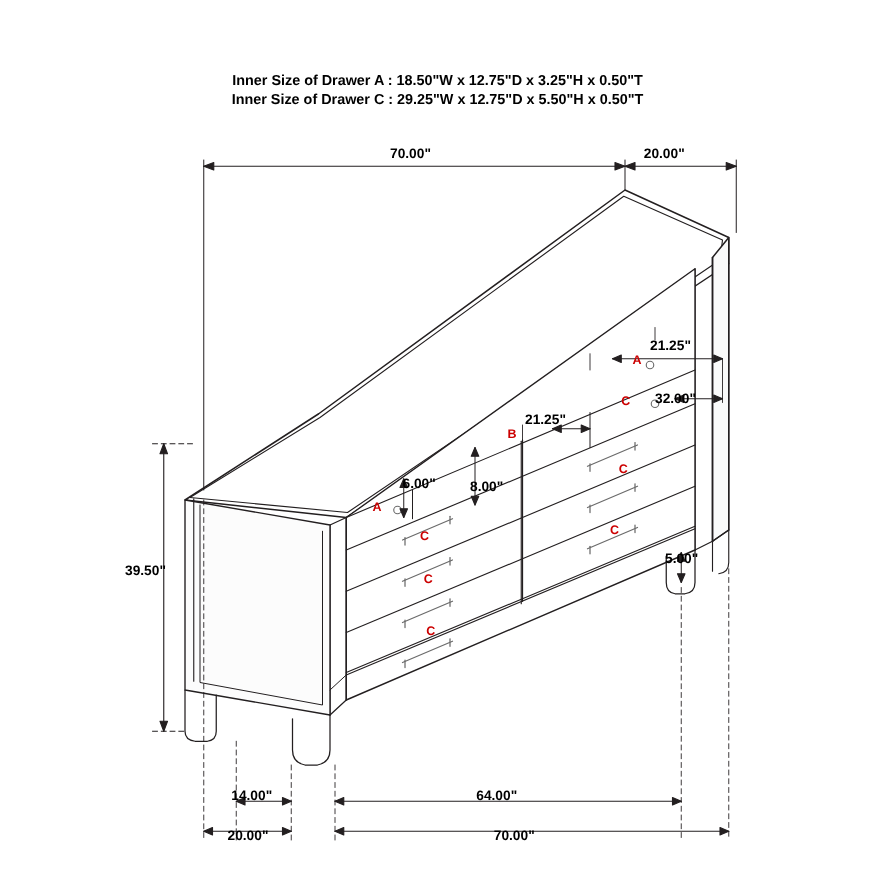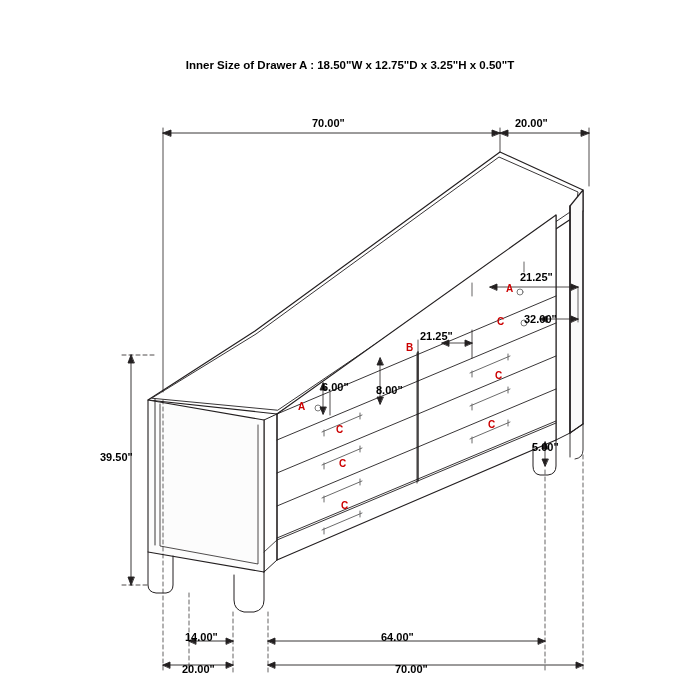--- a/index.html
+++ b/index.html
@@ -54,20 +54,21 @@
     white-space: nowrap;
   }
 </style>
 </head>
 <body>
 
 <div id="page">
 
   <div class="header">
     <div>Inner Size of Drawer A : 18.50"W x 12.75"D x 3.25"H x 0.50"T</div>
+    <div>Inner Size of Drawer C : 29.25"W x 12.75"D x 5.50"H x 0.50"T</div>
   </div>
 
   <svg class="diagram" viewBox="0 0 700 700">
     <g fill="none" stroke="#231f20" stroke-width="1.2" stroke-linejoin="round" stroke-linecap="round">
 
       <path d="M148 400 L255 331 L500 152 L583 190 L583 211 L277 414 Z" fill="#ffffff"></path>
       <path d="M152 398 L256 334 L499 157 L578 192 L576 208 L278 410 Z" fill="#ffffff" stroke-width="0.9"></path>
 
       <path d="M583 190 L583 211 L583 424 L570 433 L570 206 Z" fill="#fafafa"></path>
       <path d="M583 211 L583 424" stroke-width="1"></path>

